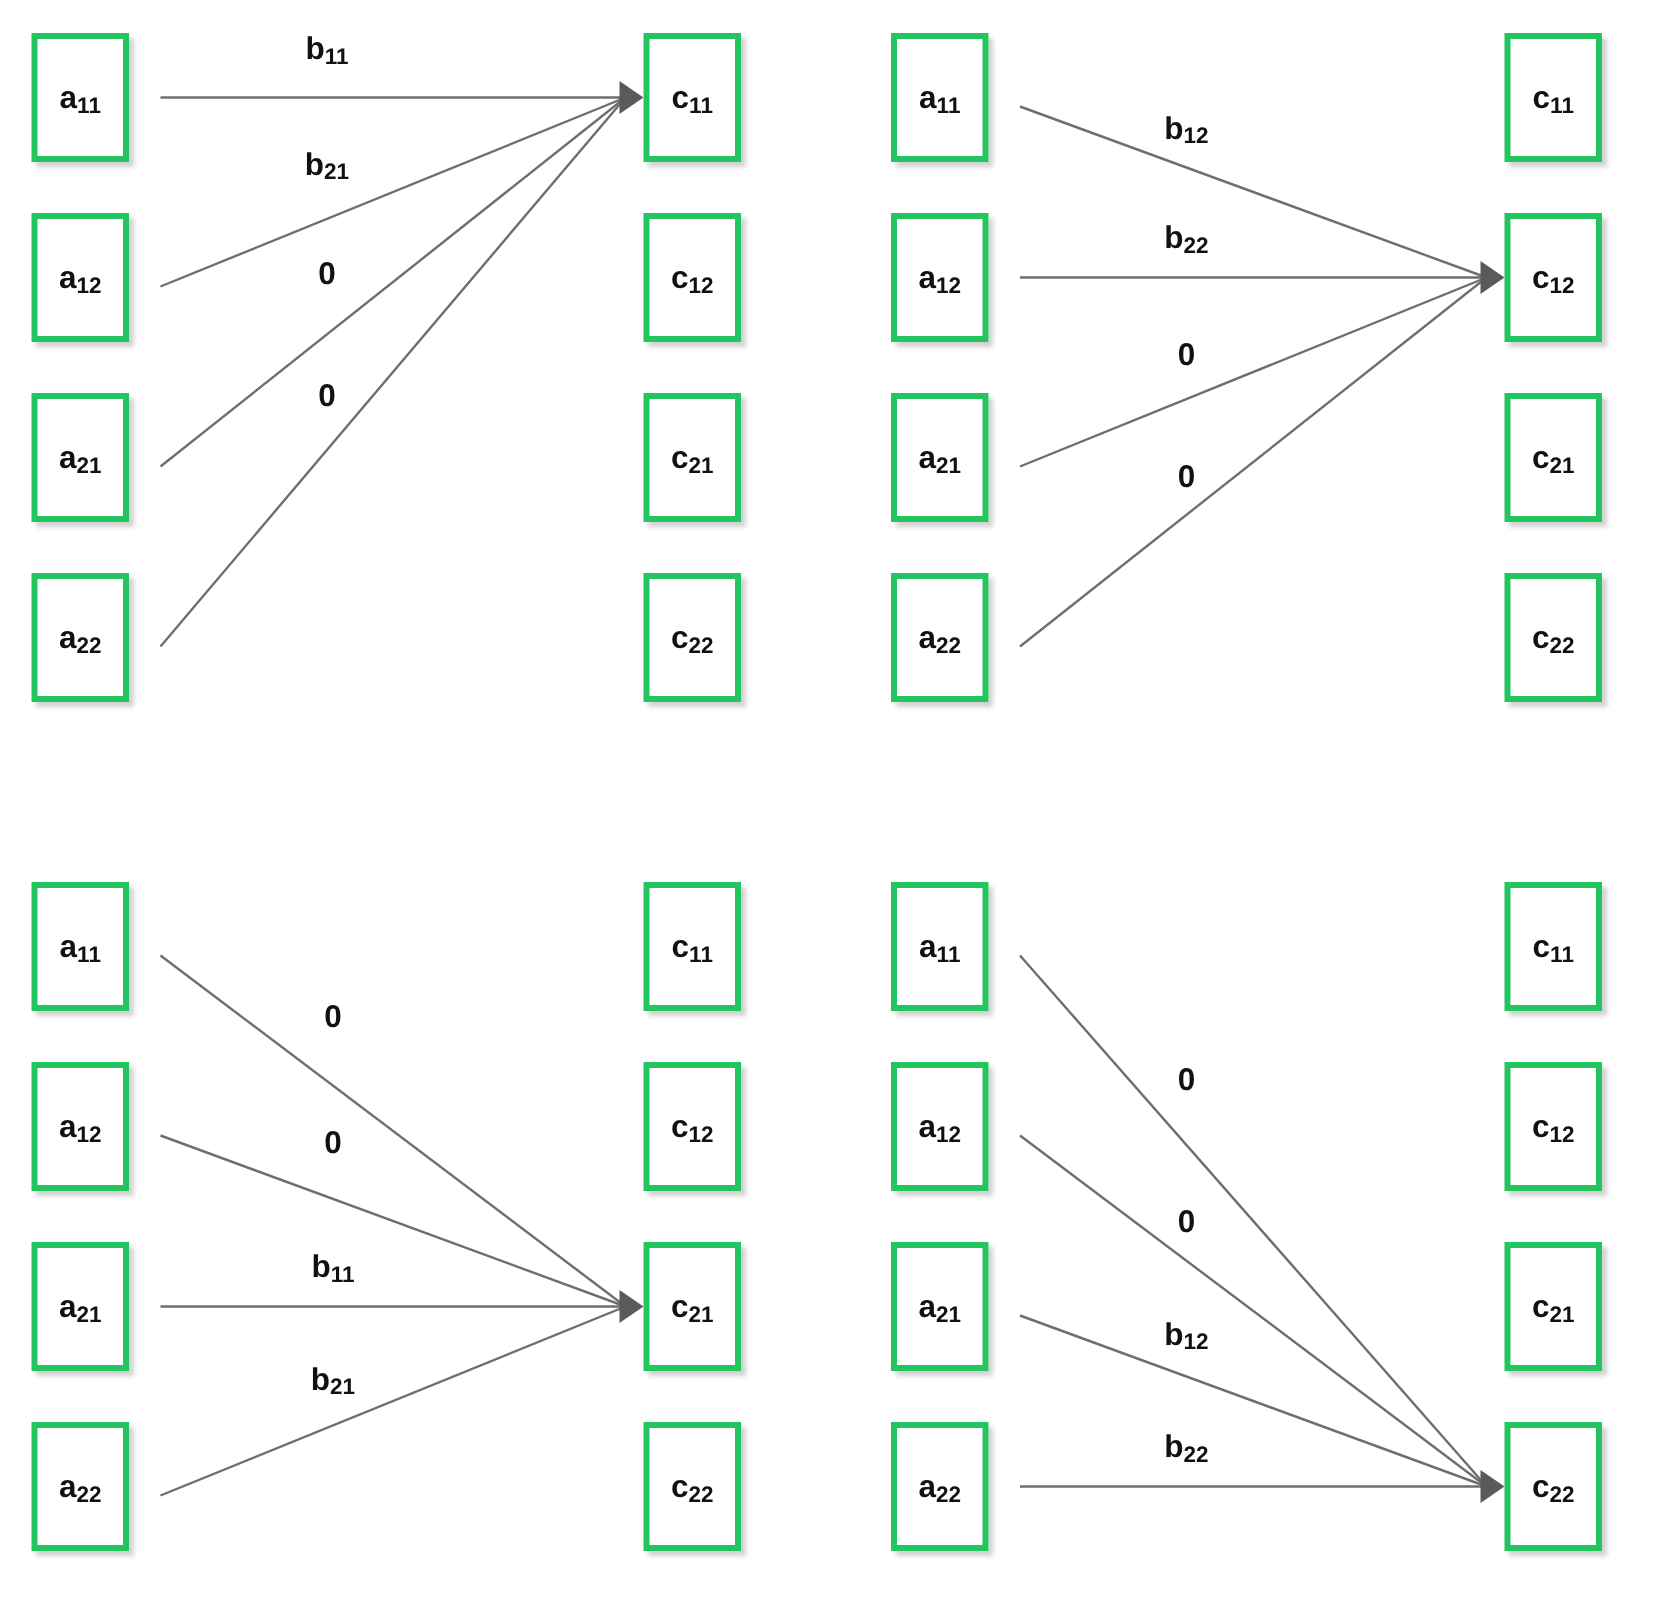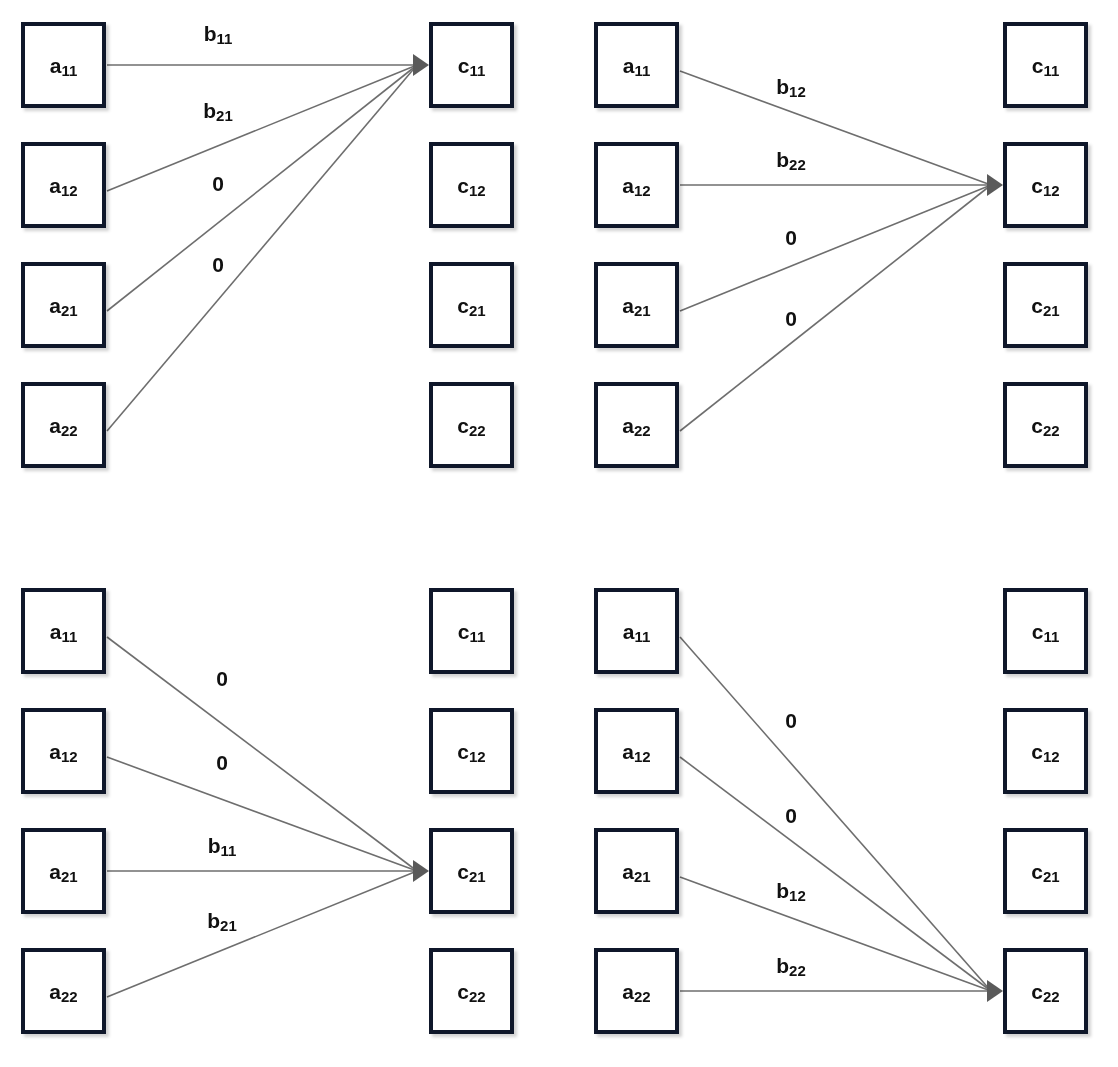--- a/index.html
+++ b/index.html
@@ -25,25 +25,25 @@
   .panel-svg {
     position: absolute;
     left: 0;
     top: 0;
     width: 559px;
     height: 533px;
     overflow: visible;
   }
   .node-box {
     position: absolute;
-    width: 85px;
+    width: 65px;
     height: 86px;
     box-sizing: border-box;
     background: #ffffff;
-    border: 4px solid #0f172a;
+    border: 4px solid #22c55e;
     box-shadow: 3px 3px 3px rgba(0,0,0,0.18);
     display: flex;
     align-items: center;
     justify-content: center;
     z-index: 3;
   }
   .node-label {
     font-family: "Liberation Sans", sans-serif;
     font-weight: bold;
     font-size: 21px;

